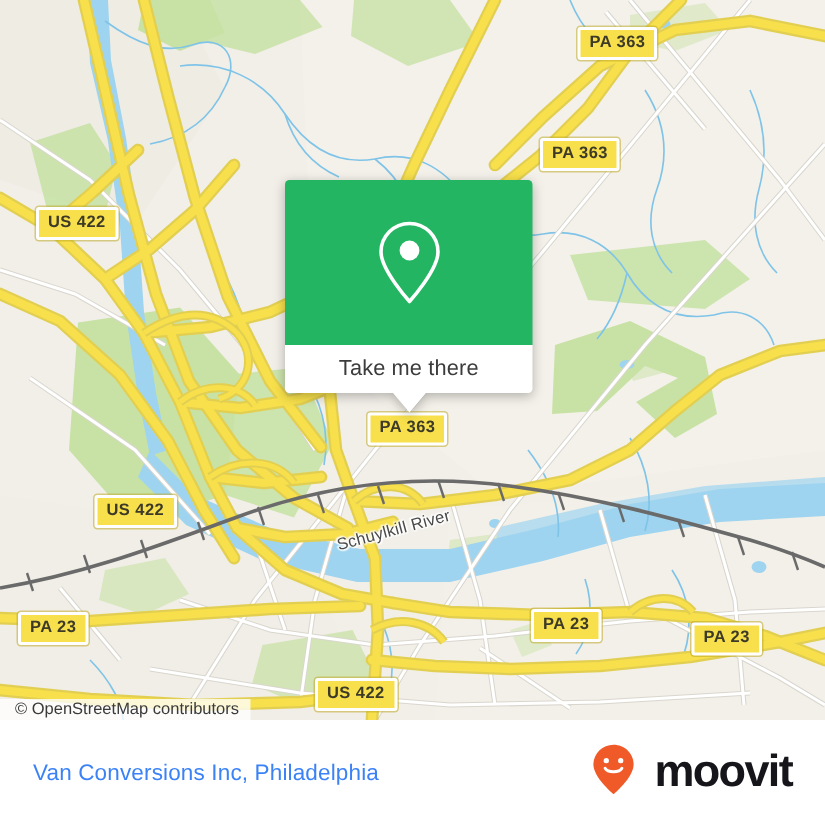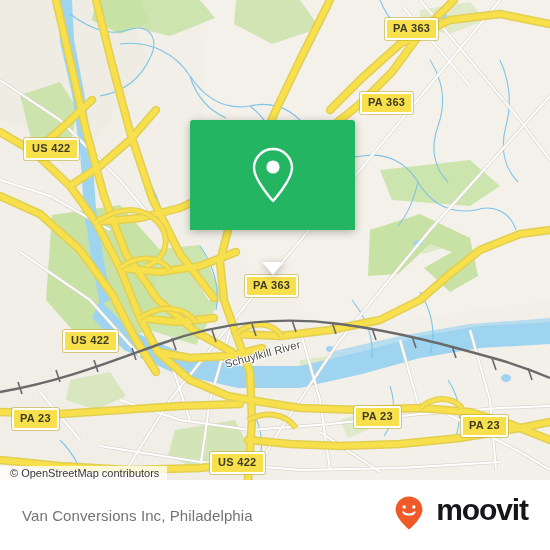--- a/index.html
+++ b/index.html
@@ -104,25 +104,25 @@
     position: absolute;
     left: 0; top: 480px;
     width: 550px; height: 70px;
     background: #ffffff;
     display: flex; align-items: center;
     justify-content: space-between;
     padding: 0 22px 0 22px;
   }
   #place-name {
     font-size: 15px;
-    color: #737373;
+    color: #3b82f6;
     letter-spacing: .1px;
     white-space: nowrap;
   }
-  #brand { display: flex; align-items: flex-start; gap: 12px; }
+  #brand { display: flex; align-items: center; gap: 12px; }
   #brand-word {
     font-size: 30px;
     font-weight: bold;
     color: #16161a;
     letter-spacing: -1.1px;
     line-height: 30px;
   }
 </style>
 </head>
 <body>
@@ -346,20 +346,23 @@
 
     <div id="popup">
       <div id="popup-green">
         <span>
           <svg width="46" height="58" viewBox="0 0 46 58" fill="none">
             <path d="M23 3 C12.5 3 4 11.5 4 22 C4 34 23 55 23 55 C23 55 42 34 42 22 C42 11.5 33.5 3 23 3 Z" stroke="#ffffff" stroke-width="2.4" fill="none" stroke-linejoin="round"></path>
             <circle cx="23" cy="21" r="6.6" fill="#ffffff"></circle>
           </svg>
         </span>
       </div>
+      <div id="popup-white">
+        <span id="popup-label">Take me there</span>
+      </div>
       <div id="popup-tail"></div>
     </div>
 
     <div id="attribution">
       <span>© OpenStreetMap contributors</span>
     </div>
   </div>
 
   <div id="footer">
     <span id="place-name">Van Conversions Inc, Philadelphia</span>

